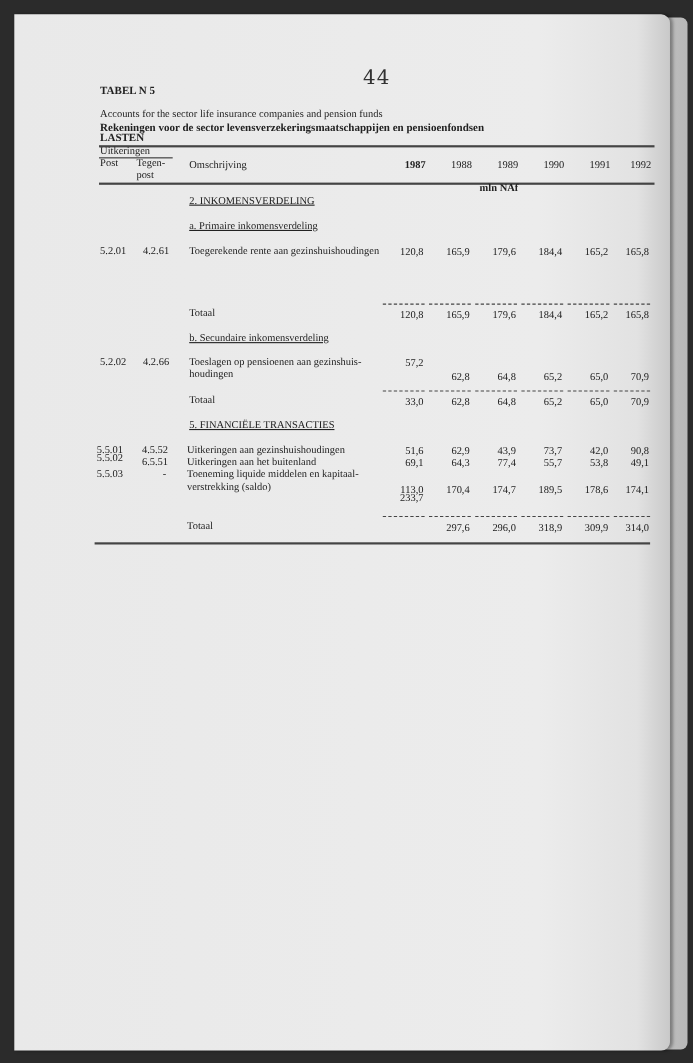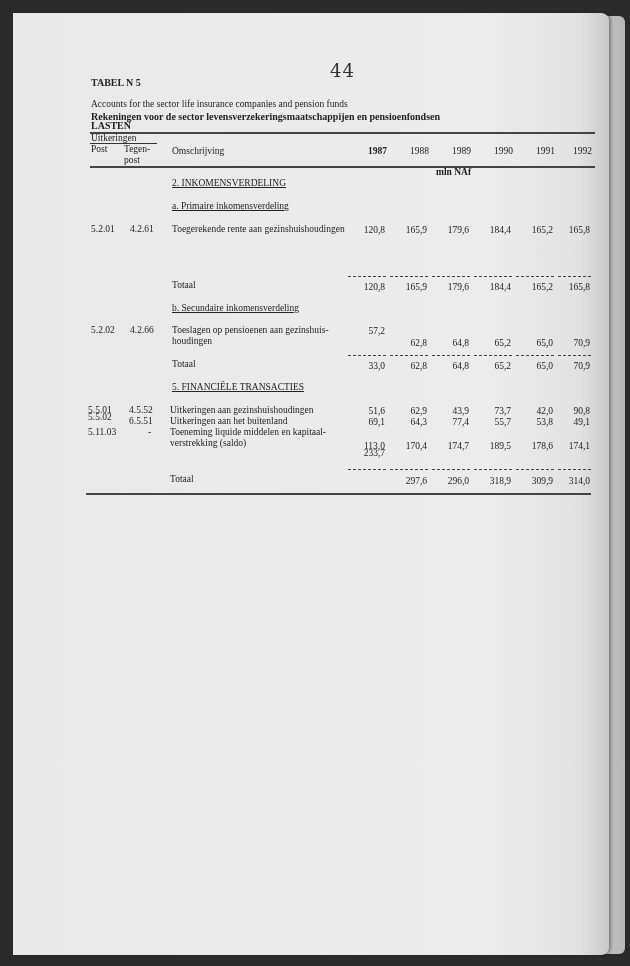--- a/index.html
+++ b/index.html
@@ -135,21 +135,21 @@
 <div class="abs t9" style="left:88px; top:412px;">5.5.02</div>
 <div class="abs t9" style="left:129px; top:416px;">6.5.51</div>
 <div class="abs t9" style="left:170px; top:416px;">Uitkeringen aan het buitenland</div>
 <div class="num" style="left:335px; top:417px;">69,1</div>
 <div class="num" style="left:377px; top:417px;">64,3</div>
 <div class="num" style="left:419px; top:417px;">77,4</div>
 <div class="num" style="left:461px; top:417px;">55,7</div>
 <div class="num" style="left:503px; top:417px;">53,8</div>
 <div class="num" style="left:540px; top:417px;">49,1</div>
 
-<div class="abs t9" style="left:88px; top:427px;">5.11.03</div>
+<div class="abs t9" style="left:88px; top:427px;">5.5.03</div>
 <div class="abs t9" style="left:148px; top:427px;">-</div>
 <div class="abs t9" style="left:170px; top:427px;">Toeneming liquide middelen en kapitaal-</div>
 <div class="abs t9" style="left:170px; top:438px;">verstrekking (saldo)</div>
 <div class="num" style="left:335px; top:441px;">113,0</div>
 <div class="num" style="left:377px; top:441px;">170,4</div>
 <div class="num" style="left:419px; top:441px;">174,7</div>
 <div class="num" style="left:461px; top:441px;">189,5</div>
 <div class="num" style="left:503px; top:441px;">178,6</div>
 <div class="num" style="left:540px; top:441px;">174,1</div>
 

